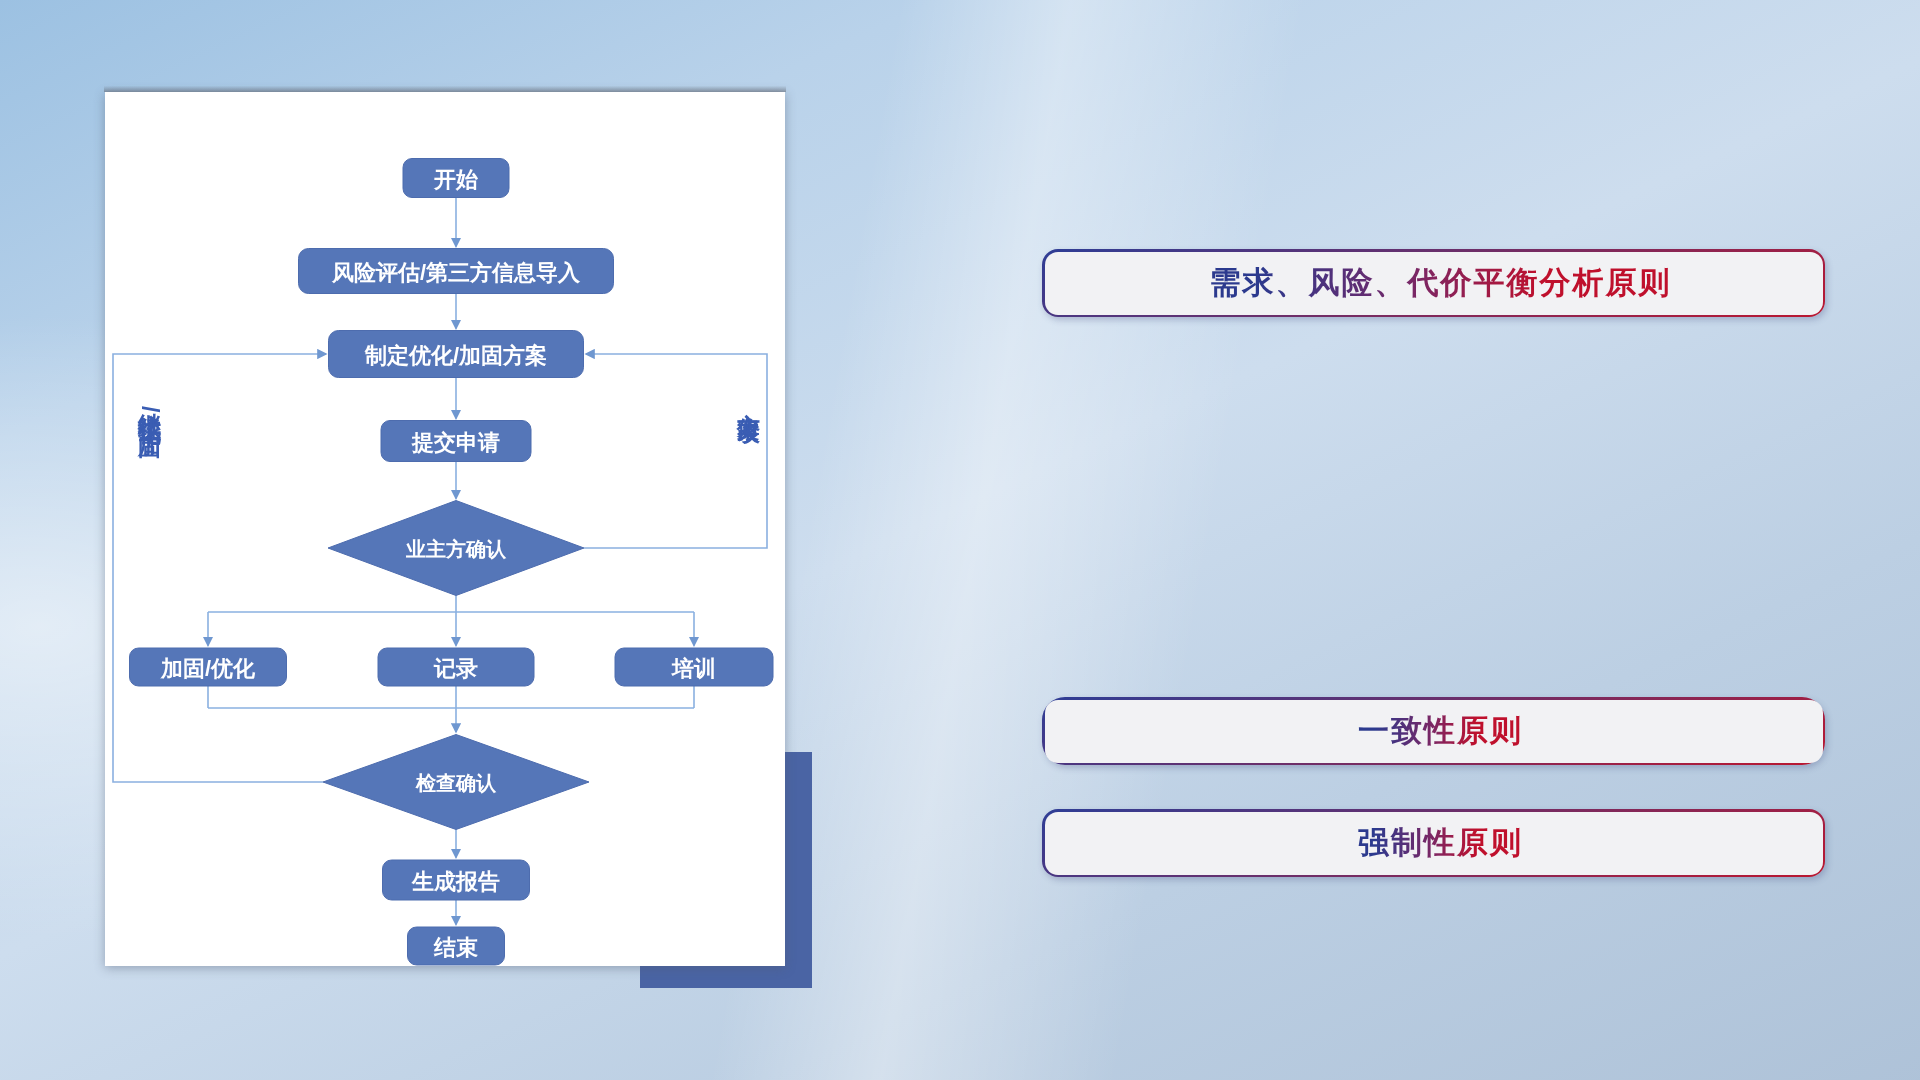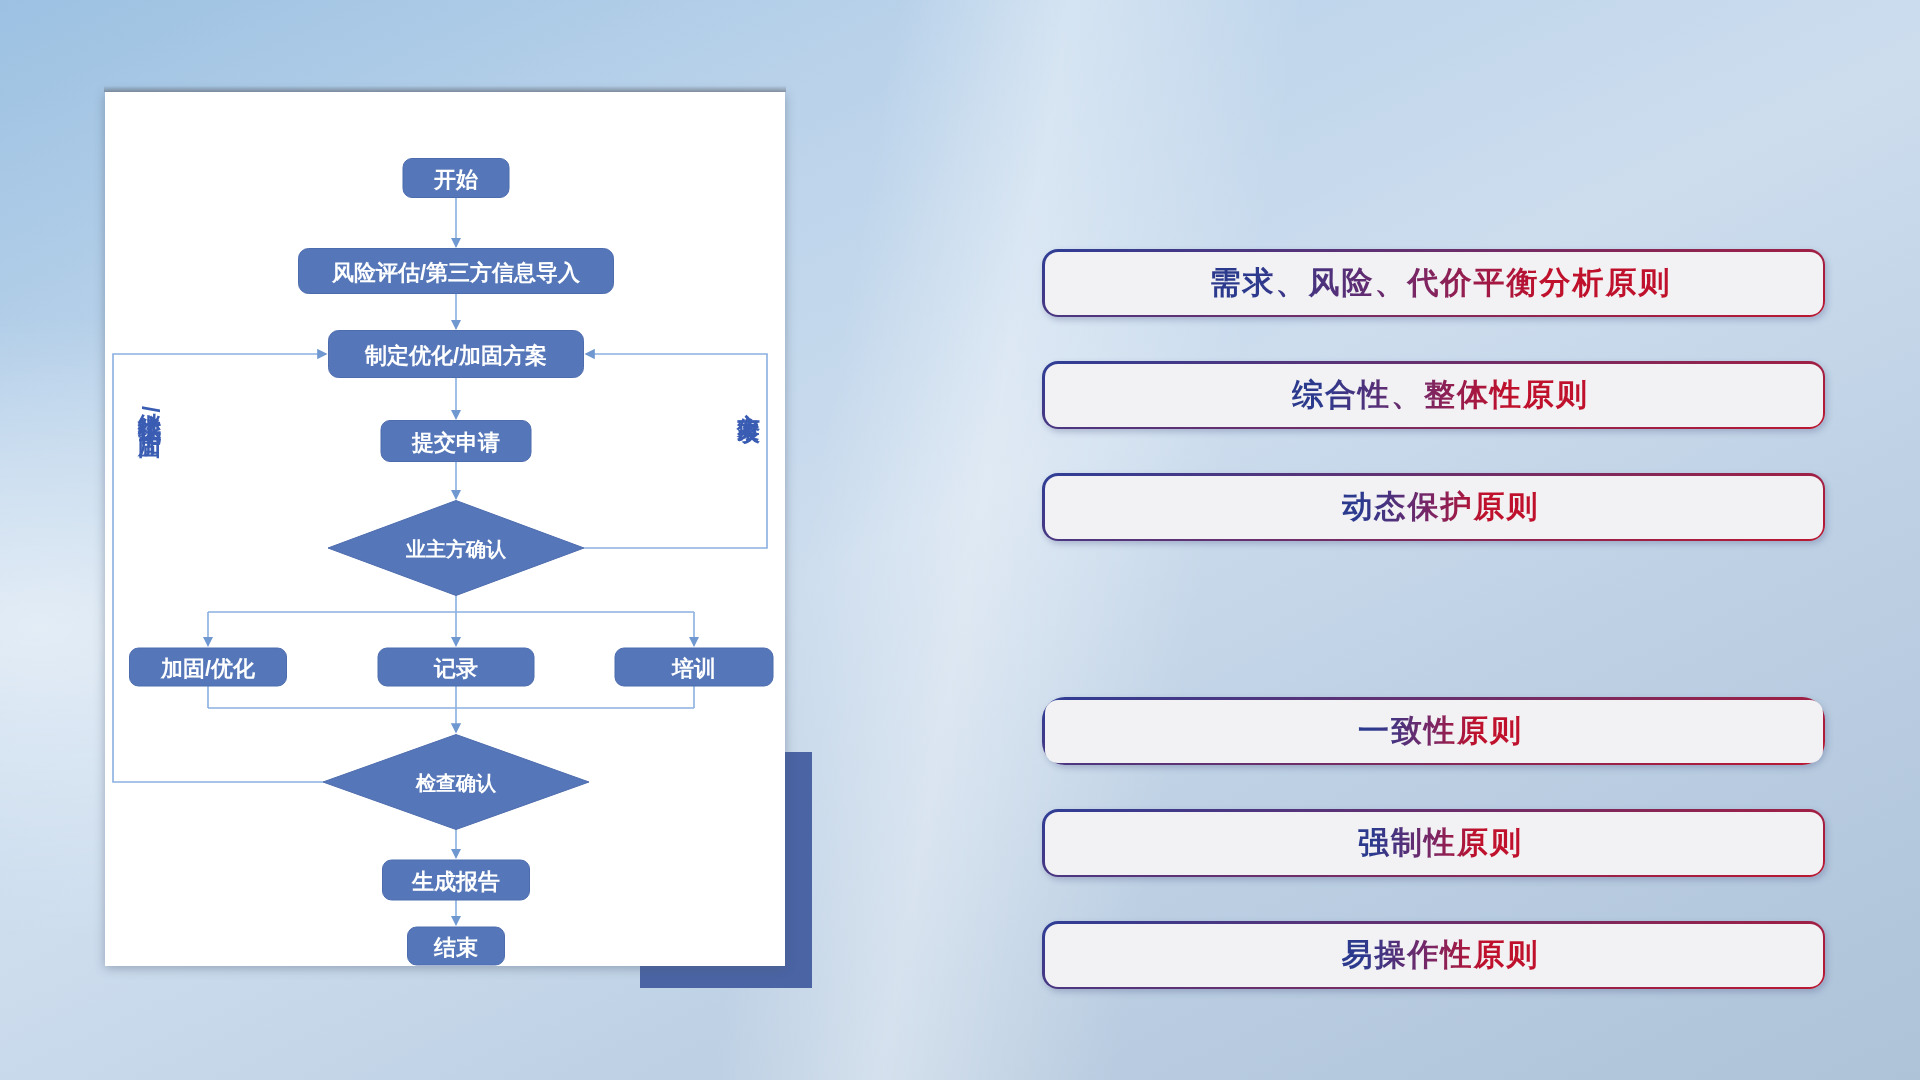--- a/index.html
+++ b/index.html
@@ -108,39 +108,24 @@
     <div class="vlabel continue">继续优化/加固</div>
     <div class="vlabel revise">方案修改</div>
   </div>
 
 
   <div class="principle p0">
     <div class="inner">
         <span class="plabel">需求、风险、代价平衡分析原则</span>
       </div>
   </div>
-  <div class="principle p1">
-    <div class="inner">
-        <span class="plabel">综合性、整体性原则</span>
-      </div>
-  </div>
-  <div class="principle p2">
-    <div class="inner">
-        <span class="plabel">动态保护原则</span>
-      </div>
-  </div>
   <div class="principle p4">
     <div class="inner">
         <span class="plabel">一致性原则</span>
       </div>
   </div>
   <div class="principle p5">
     <div class="inner">
         <span class="plabel">强制性原则</span>
       </div>
   </div>
-  <div class="principle p6">
-    <div class="inner">
-        <span class="plabel">易操作性原则</span>
-      </div>
-  </div>
 
 </div>
 
 </body></html>

